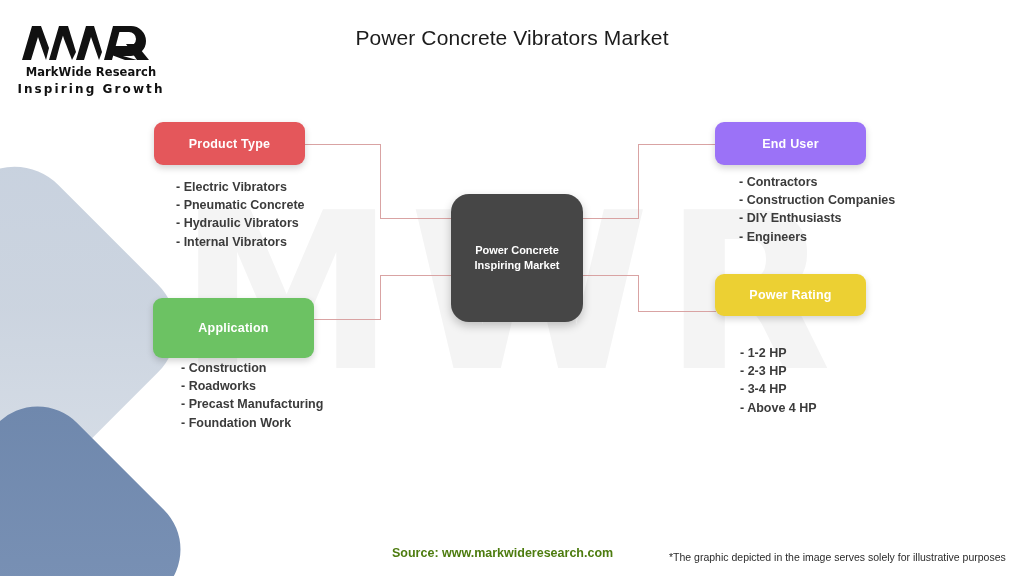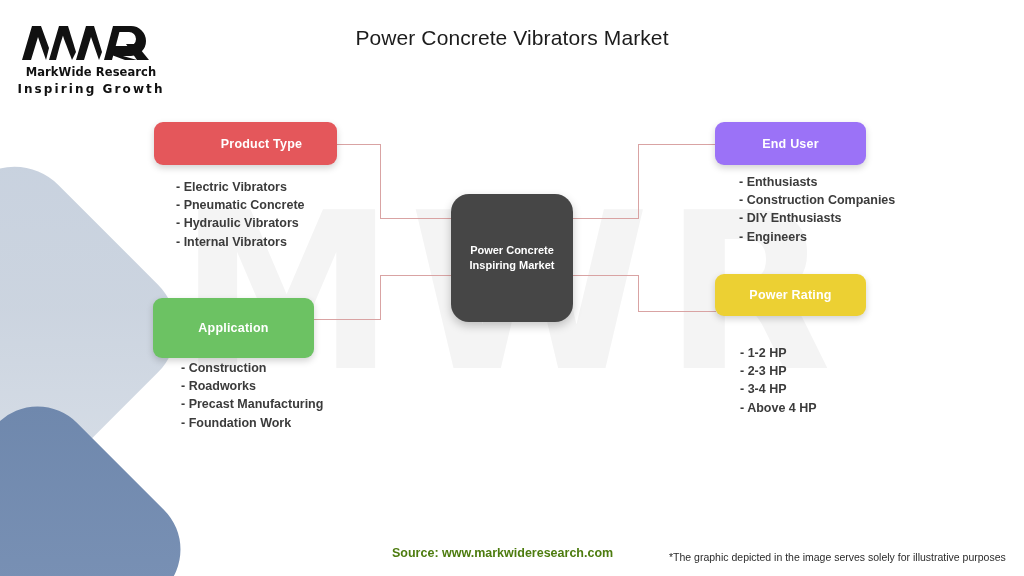--- a/index.html
+++ b/index.html
@@ -121,21 +121,21 @@
     color: #3b3b3b;
     line-height: 18.2px;
   }
   .cat-list div { white-space: nowrap; font-weight: bold; }
 
   
   .hub {
     position: absolute;
     left: 451px;
     top: 194px;
-    width: 122px;
+    width: 132px;
     height: 128px;
     border-radius: 18px;
     background: #464646;
     box-shadow: 0 4px 10px rgba(0,0,0,.22);
     display: flex;
     align-items: center;
     justify-content: center;
     text-align: center;
   }
   .hub-label {
@@ -199,35 +199,35 @@
   <div class="conn conn-h" style="left:638px; top:144px; width:78px;"></div>
 
   <div class="conn conn-h" style="left:314px; top:319px; width:67px;"></div>
   <div class="conn conn-v" style="left:380px; top:275px; height:45px;"></div>
   <div class="conn conn-h" style="left:380px; top:275px; width:95px;"></div>
 
   <div class="conn conn-h" style="left:552px; top:275px; width:87px;"></div>
   <div class="conn conn-v" style="left:638px; top:275px; height:37px;"></div>
   <div class="conn conn-h" style="left:638px; top:311px; width:78px;"></div>
 
-  <div class="cat-box" style="left:154px; top:122px; width:151px; height:43px; background:#e4575b;padding-left:32px;">
+  <div class="cat-box" style="left:154px; top:122px; width:151px; height:43px; background:#e4575b;">
     <span class="cat-box-label">Product Type</span>
   </div>
   <div class="cat-list" style="left:176px; top:178px;">
     <div>- Electric Vibrators</div>
     <div>- Pneumatic Concrete</div>
     <div>- Hydraulic Vibrators</div>
     <div>- Internal Vibrators</div>
   </div>
 
   <div class="cat-box" style="left:715px; top:122px; width:151px; height:43px; background:#9b72f7;">
     <span class="cat-box-label">End User</span>
   </div>
   <div class="cat-list" style="left:739px; top:173px;">
-    <div>- Enthusiasts</div>
+    <div>- Contractors</div>
     <div>- Construction Companies</div>
     <div>- DIY Enthusiasts</div>
     <div>- Engineers</div>
   </div>
 
   <div class="cat-box" style="left:153px; top:298px; width:161px; height:60px; background:#6cc263;">
     <span class="cat-box-label">Application</span>
   </div>
   <div class="cat-list" style="left:181px; top:359px;">
     <div>- Construction</div>

